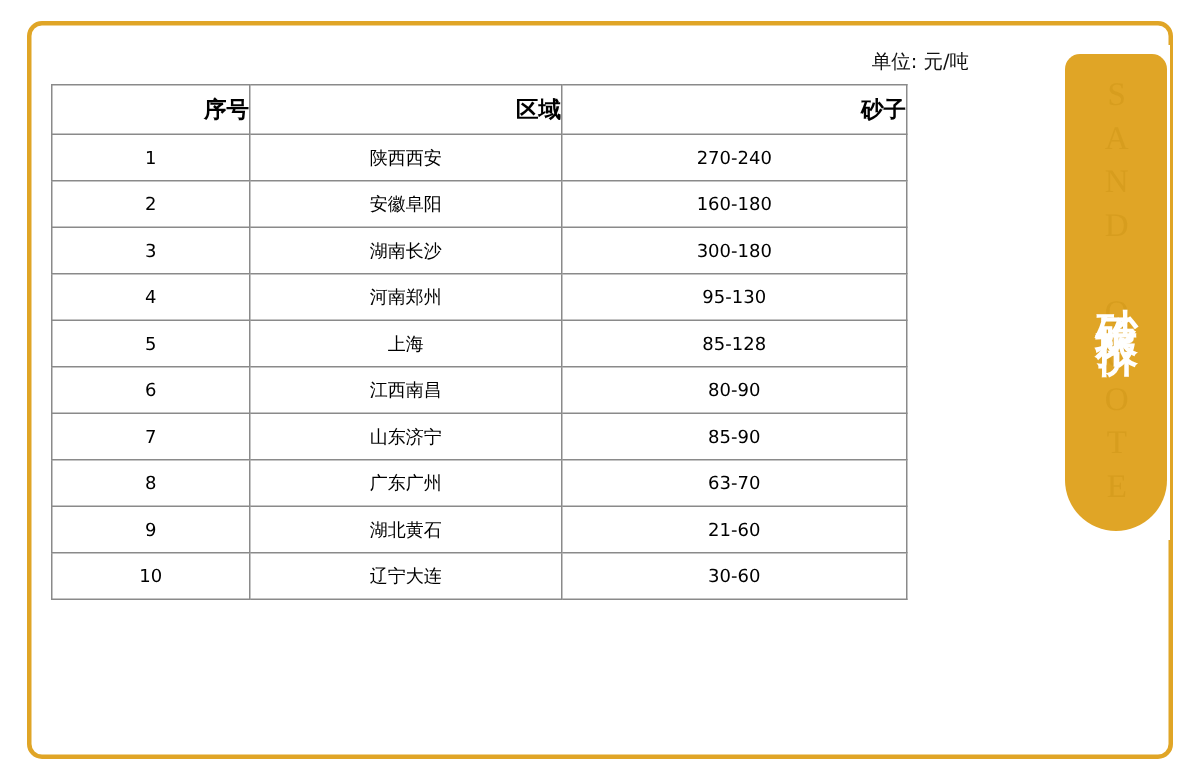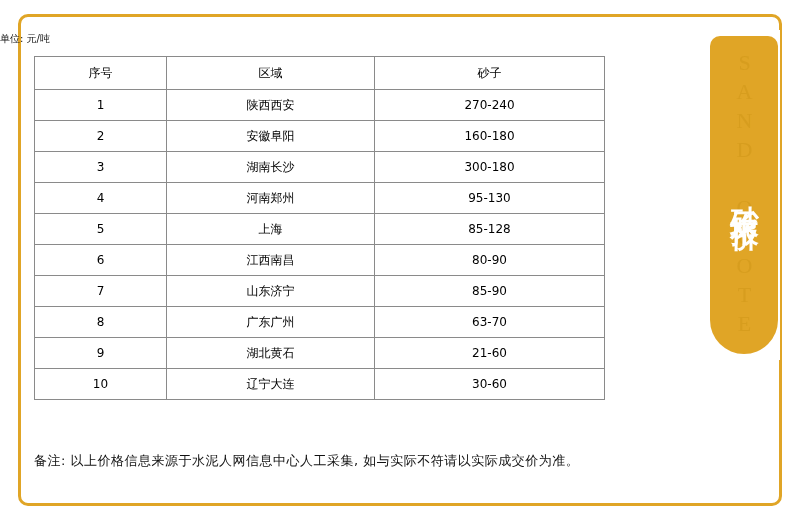--- a/index.html
+++ b/index.html
@@ -86,22 +86,22 @@
     font-weight: bold;
     letter-spacing: 6px;
     font-family: "DejaVu Sans", sans-serif;
   }
   
   .unit-label {
     position: absolute;
     left: 0;
     top: 32px;
     width: 646px;
-    text-align: left;
-    font-size: 10px;
+    text-align: right;
+    font-size: 13px;
     color: #111;
     font-family: "DejaVu Sans", sans-serif;
   }
   
   .table-wrap {
     position: absolute;
     left: 34px;
     top: 56px;
     width: 570px;
   }
@@ -114,23 +114,24 @@
   table.price-table td {
     border: 1px solid #8a8a8a;
     text-align: center;
     font-size: 12px;
     color: #000;
     font-family: "DejaVu Sans", sans-serif;
     height: 30px;
     padding: 0;
   }
   table.price-table thead th {
-    font-weight: normal;
-    font-size: 12px;
+    font-weight: bold;
+    font-size: 15px;
     height: 32px;
+    text-align: right;
   }
   table.price-table col.c1 { width: 132px; }
   table.price-table col.c2 { width: 208px; }
   table.price-table col.c3 { width: 230px; }
   td.num, td.price {
     font-family: "DejaVu Sans", sans-serif;
   }
   td.region {
     font-weight: normal;
   }
@@ -226,15 +227,14 @@
         </tr>
         <tr>
           <td class="num">10</td>
           <td class="region">辽宁大连</td>
           <td class="price">30-60</td>
         </tr>
       </tbody>
     </table>
   </div>
 
-  <div class="note">备注:  以上价格信息来源于水泥人网信息中心人工采集, 如与实际不符请以实际成交价为准。</div>
 
 </div>
 
 </body></html>

